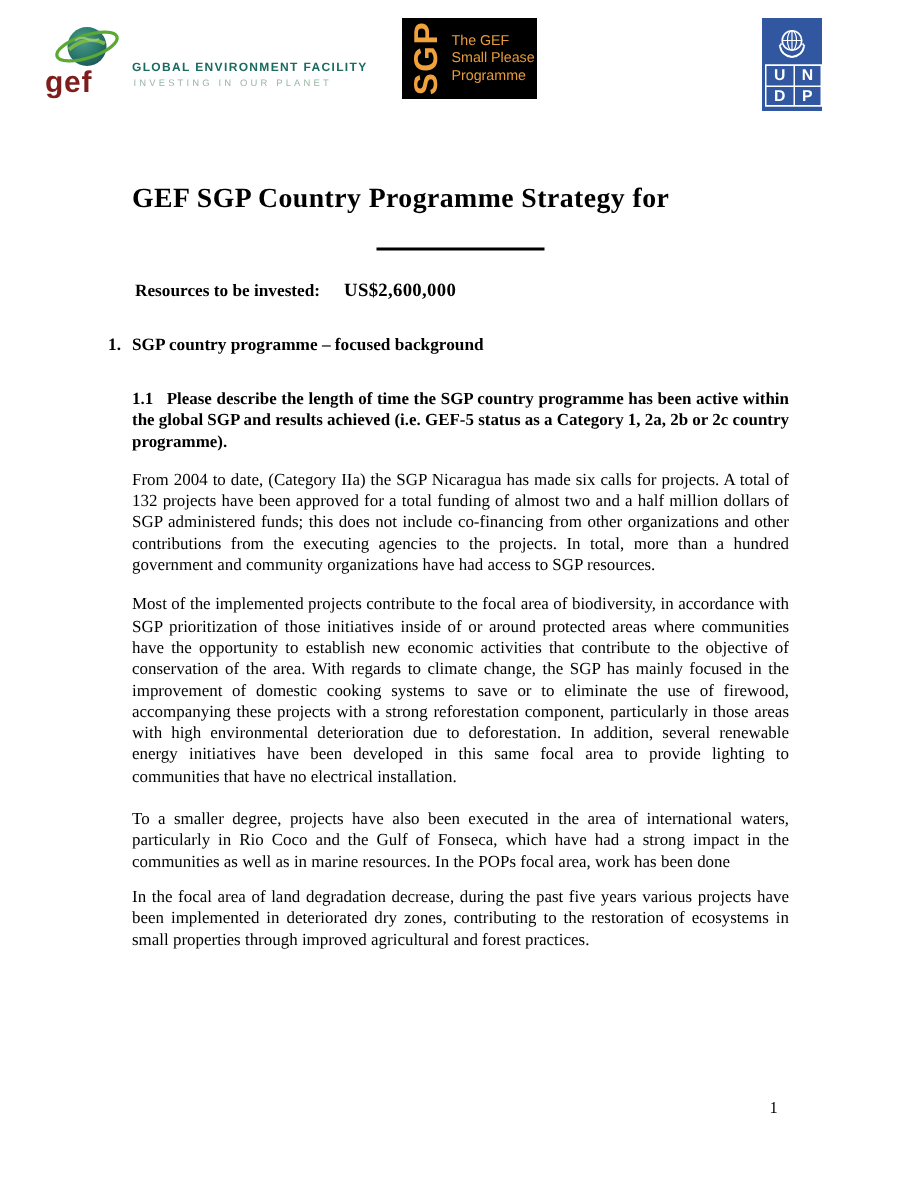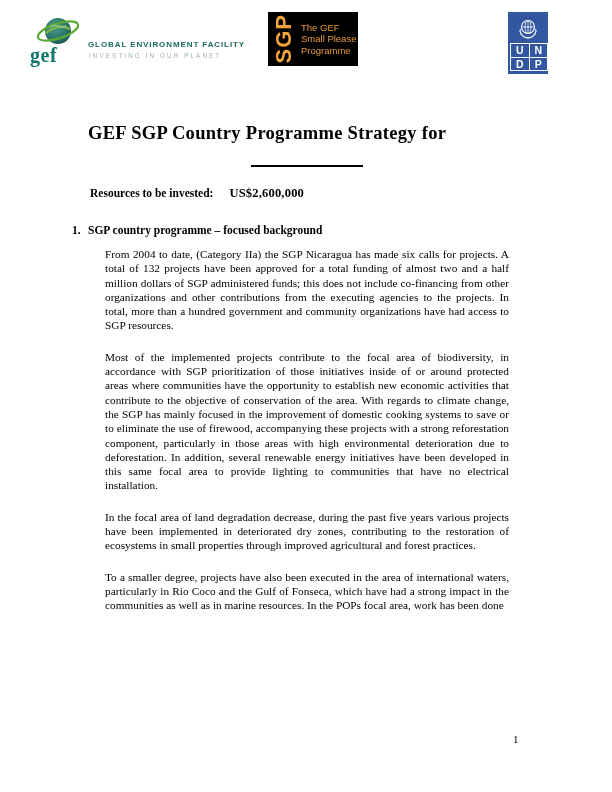--- a/index.html
+++ b/index.html
@@ -12,22 +12,22 @@
     color:#000;
     overflow:hidden;
     box-shadow:0 0 4px rgba(0,0,0,.25);
   }
 
   
   .gef-logo{position:absolute;left:28px;top:13px;width:230px;height:56px;}
   .gef-globe{position:absolute;left:6px;top:1px;}
   .gef-wordmark{
     position:absolute;left:2px;top:31px;
-    font-family:Liberation Serif, serif;
-    font-weight:bold;font-size:20px;color:#0f766e;letter-spacing:.5px;
+    font-family:Liberation Sans, sans-serif;
+    font-weight:bold;font-size:20px;color:#7f1d1d;letter-spacing:.5px;
   }
   .gef-tag1{
     position:absolute;left:60px;top:27px;
     font-family:"Liberation Sans",sans-serif;
     font-weight:bold;font-size:8px;color:#1a6b60;letter-spacing:.9px;white-space:nowrap;
   }
   .gef-tag2{
     position:absolute;left:61px;top:39px;
     font-family:"Liberation Sans",sans-serif;
     font-size:6.3px;color:#9ab5a6;letter-spacing:2.1px;white-space:nowrap;
@@ -81,21 +81,21 @@
     margin-top:23px;position:relative;
     font-weight:bold;font-size:11.5px;
   }
   .section-number{position:absolute;left:-16px;top:0;}
   .question{
     margin-top:23px;font-weight:bold;font-size:11.3px;line-height:14.3px;
     text-align:justify;
   }
   .question .q-number{margin-right:9px;}
   .body-para{
-    margin:17px;font-size:11.3px;line-height:14.3px;text-align:justify;
+    margin:0;font-size:11.3px;line-height:14.3px;text-align:justify;
   }
   .body-para.p1{margin-top:11px;}
   .body-para.p2{margin-top:12px;}
   .body-para.p3{margin-top:9px;}
   .body-para.p4{margin-top:14px;}
 
   .page-number{
     position:absolute;left:513px;top:733px;font-size:11px;
   }
 </style>
@@ -164,23 +164,26 @@
 
     <div class="field-row resources">
       <span>Resources to be invested:</span><span class="value">US$2,600,000</span>
     </div>
 
     <div class="section-heading">
       <span class="section-number">1.</span>
       <span>SGP country programme – focused background</span>
     </div>
 
+    <div class="question">
+      <span class="q-number">1.1</span><span>Please describe the length of time the SGP country programme has been active within the global SGP and results achieved (i.e. GEF-5 status as a Category 1, 2a, 2b or 2c country programme).</span>
+    </div>
 
     <p class="body-para p1">From 2004 to date, (Category IIa) the SGP Nicaragua has made six calls for projects. A total of 132 projects have been approved for a total funding of almost two and a half million dollars of SGP administered funds; this does not include co-financing from other organizations and other contributions from the executing agencies to the projects. In total, more than a hundred government and community organizations have had access to SGP resources.</p>
     <p class="body-para p2">Most of the implemented projects contribute to the focal area of biodiversity, in accordance with SGP prioritization of those initiatives inside of or around protected areas where communities have the opportunity to establish new economic activities that contribute to the objective of conservation of the area. With regards to climate change, the SGP has mainly focused in the improvement of domestic cooking systems to save or to eliminate the use of firewood, accompanying these projects with a strong reforestation component, particularly in those areas with high environmental deterioration due to deforestation. In addition, several renewable energy initiatives have been developed in this same focal area to provide lighting to communities that have no electrical installation.</p>
+    <p class="body-para p4">To a smaller degree, projects have also been executed in the area of international waters, particularly in Rio Coco and the Gulf of Fonseca, which have had a strong impact in the communities as well as in marine resources. In the POPs focal area, work has been done</p>
     <p class="body-para p3">In the focal area of land degradation decrease, during the past five years various projects have been implemented in deteriorated dry zones, contributing to the restoration of ecosystems in small properties through improved agricultural and forest practices.</p>
-    <p class="body-para p4">To a smaller degree, projects have also been executed in the area of international waters, particularly in Rio Coco and the Gulf of Fonseca, which have had a strong impact in the communities as well as in marine resources. In the POPs focal area, work has been done</p>
 
   </div>
 
   <div class="page-number">1</div>
 
 </div>
 
 </body></html>

